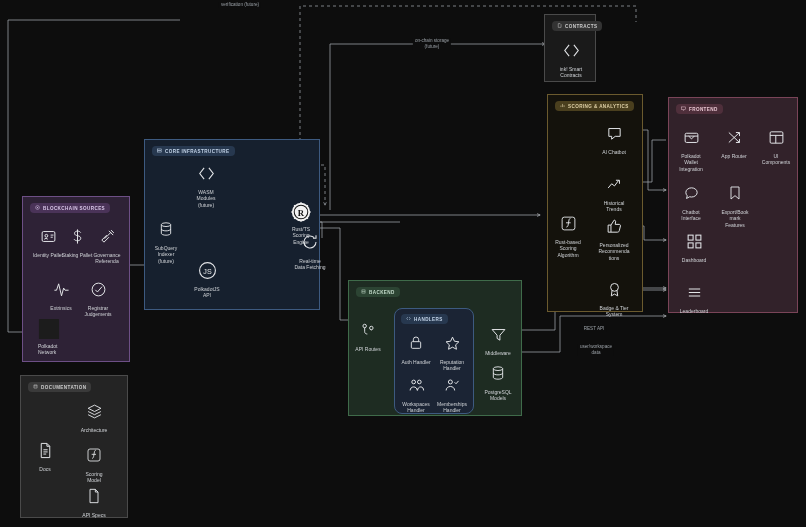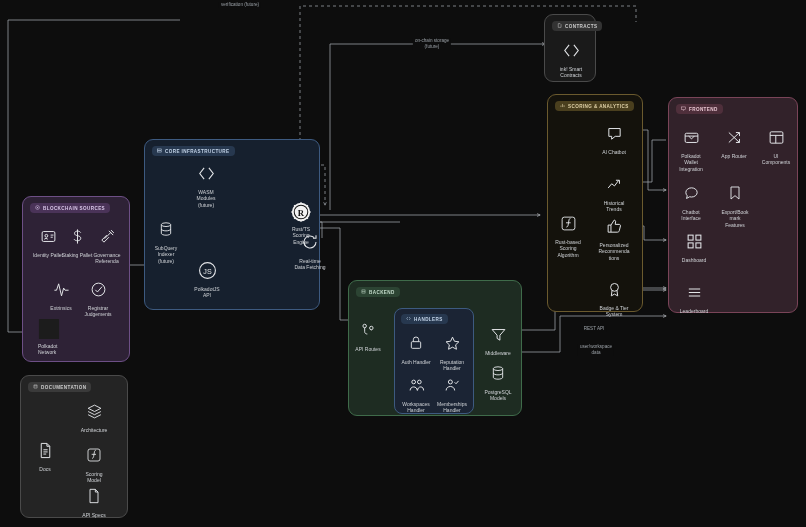--- a/index.html
+++ b/index.html
@@ -1,18 +1,18 @@
 <!DOCTYPE html>
 <html><head>
 <meta charset="utf-8">
 <style>
   html,body{margin:0;padding:0;background:#0a0a0a;}
   body{font-family:"Liberation Sans",sans-serif;}
   #canvas{position:relative;width:806px;height:527px;background:#0d0d0d;overflow:hidden;}
-  .panel{position:absolute;border-radius:9px;box-sizing:border-box;}
+  .panel{position:absolute;border-radius:0;box-sizing:border-box;}
   .panel-badge{position:absolute;top:6px;left:7px;display:flex;align-items:center;gap:3px;
     padding:2px 5px;border-radius:4px;font-size:4.6px;letter-spacing:.4px;font-weight:bold;
     white-space:nowrap;text-transform:uppercase;}
   .node{position:absolute;display:flex;flex-direction:column;align-items:center;
     width:58px;margin-left:-29px;}
   .node .ico{display:flex;align-items:center;justify-content:center;height:26px;}
   .node .lbl{margin-top:3px;font-size:5px;line-height:6.4px;text-align:center;
     color:#cfd2d6;white-space:pre-line;}
   svg.wires{position:absolute;left:0;top:0;width:806px;height:527px;overflow:visible;}
   .elabel{position:absolute;font-size:4.6px;line-height:6px;text-align:center;color:#9aa0a6;

